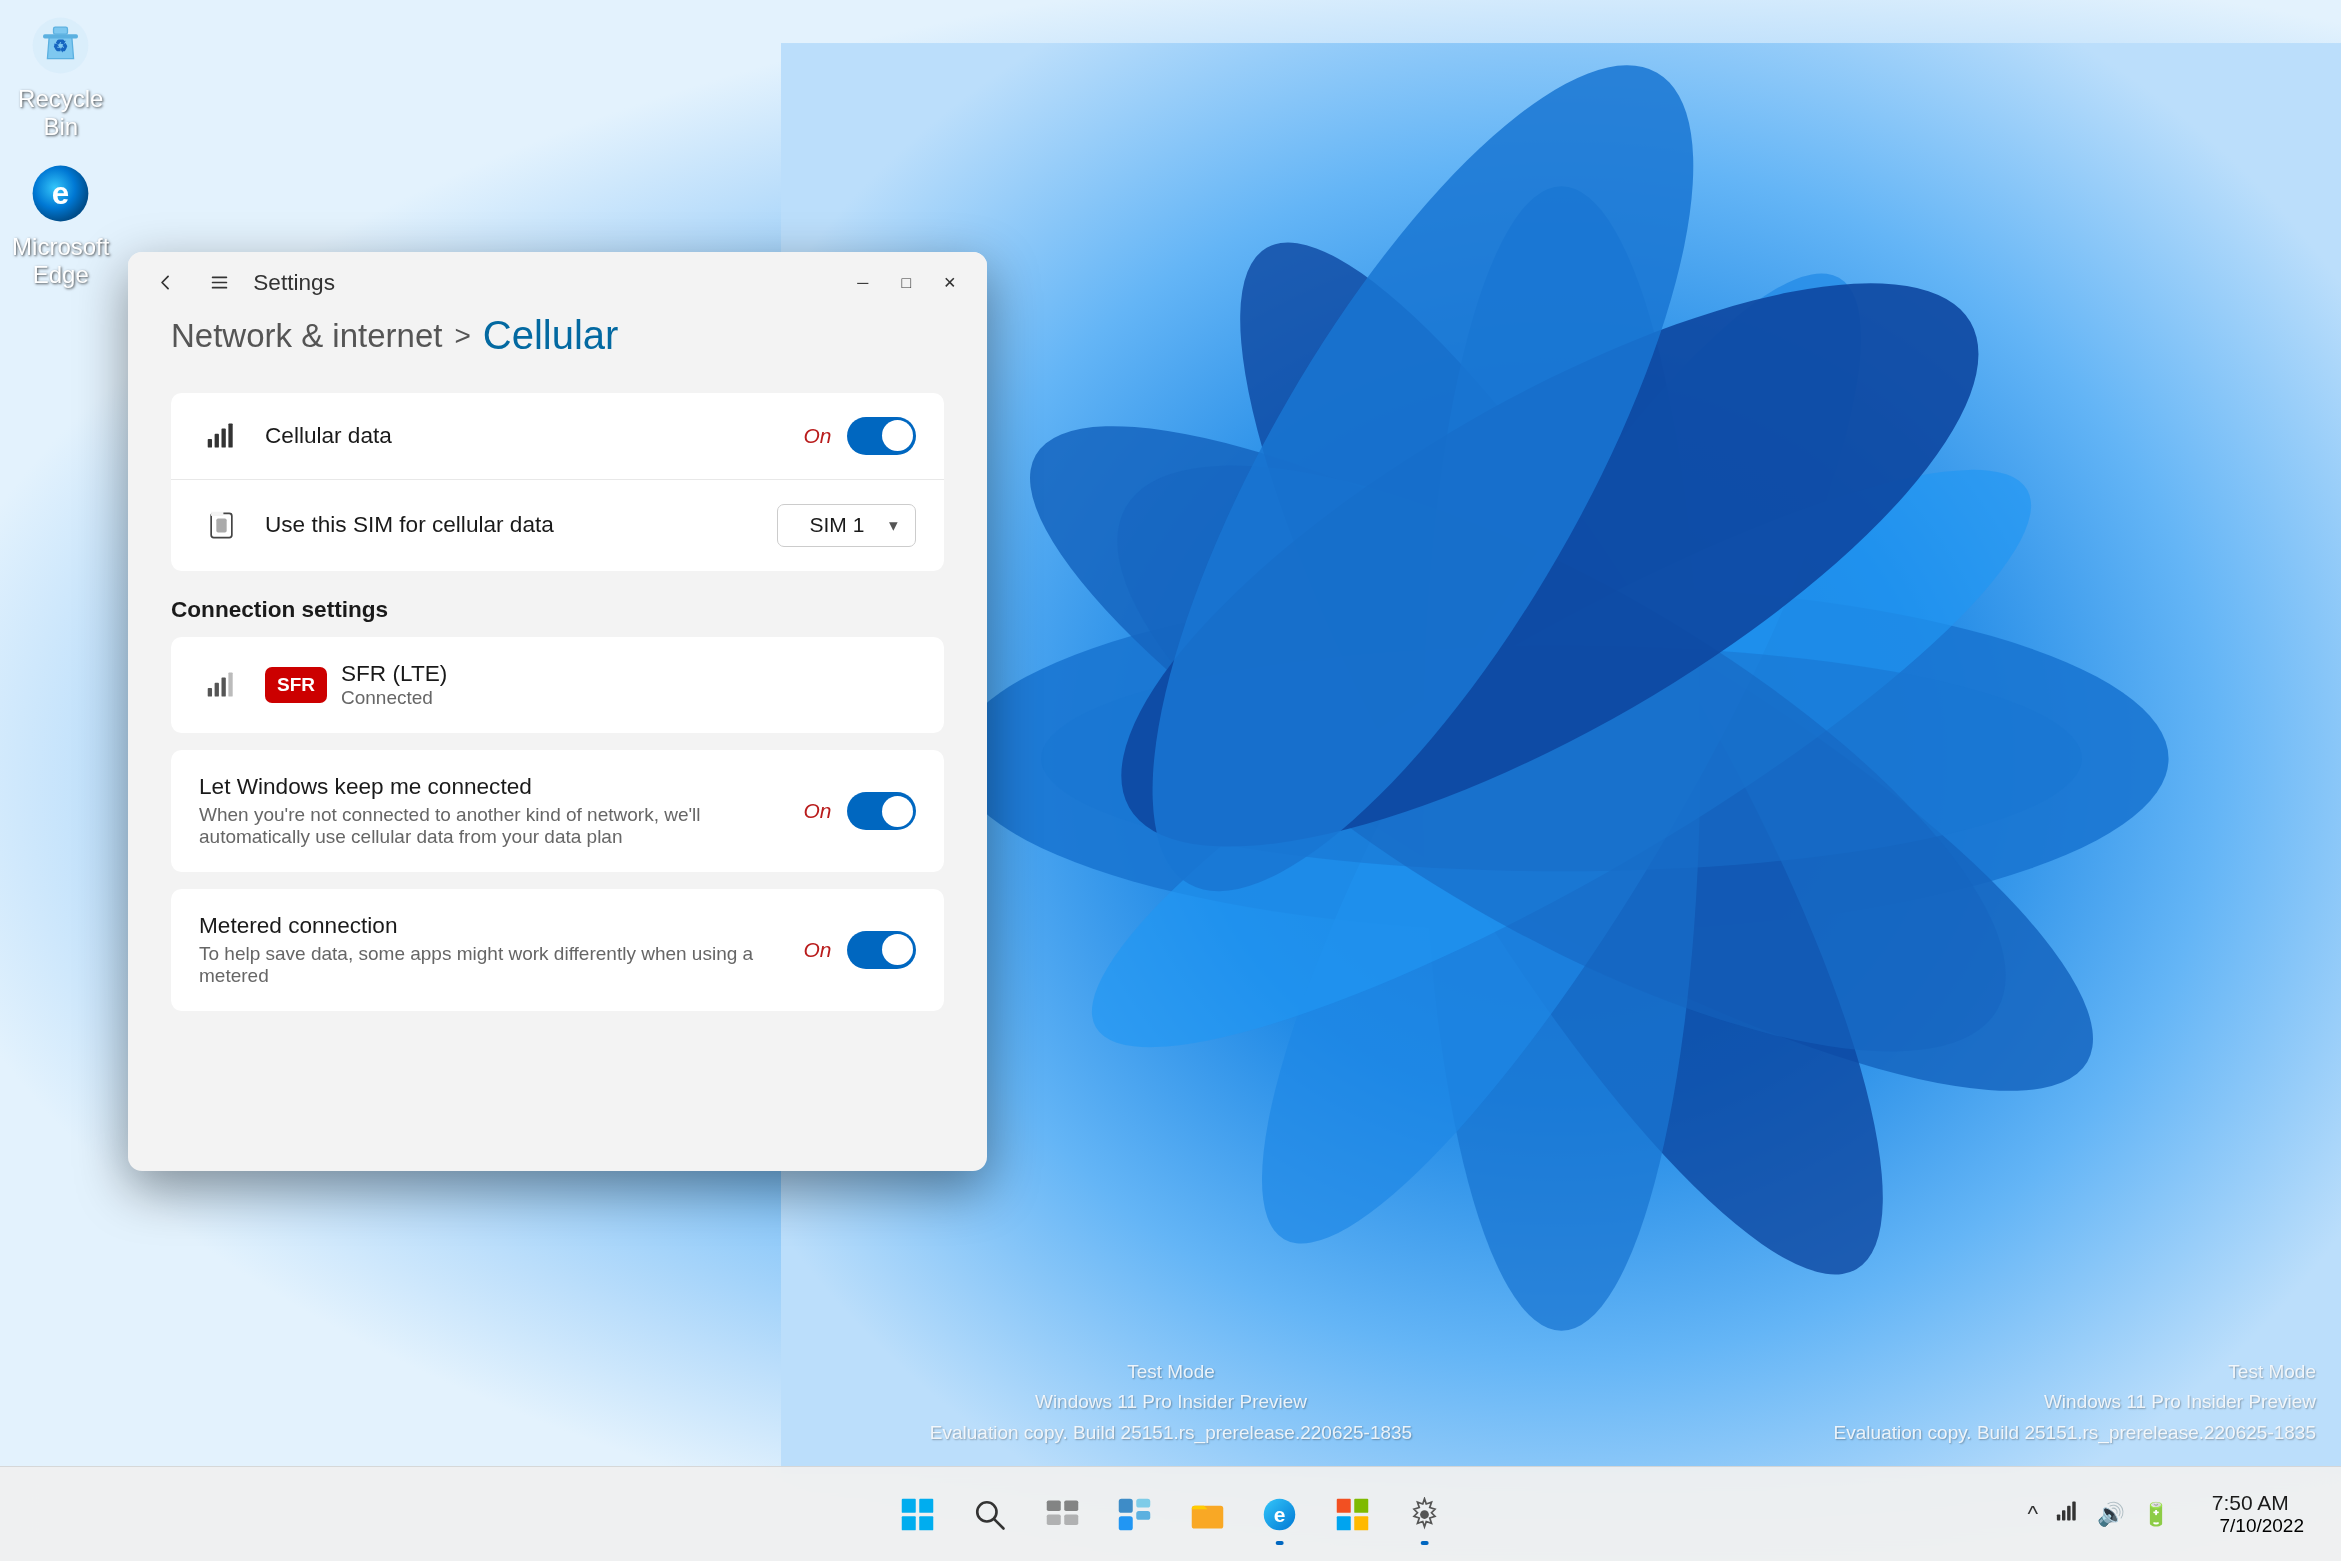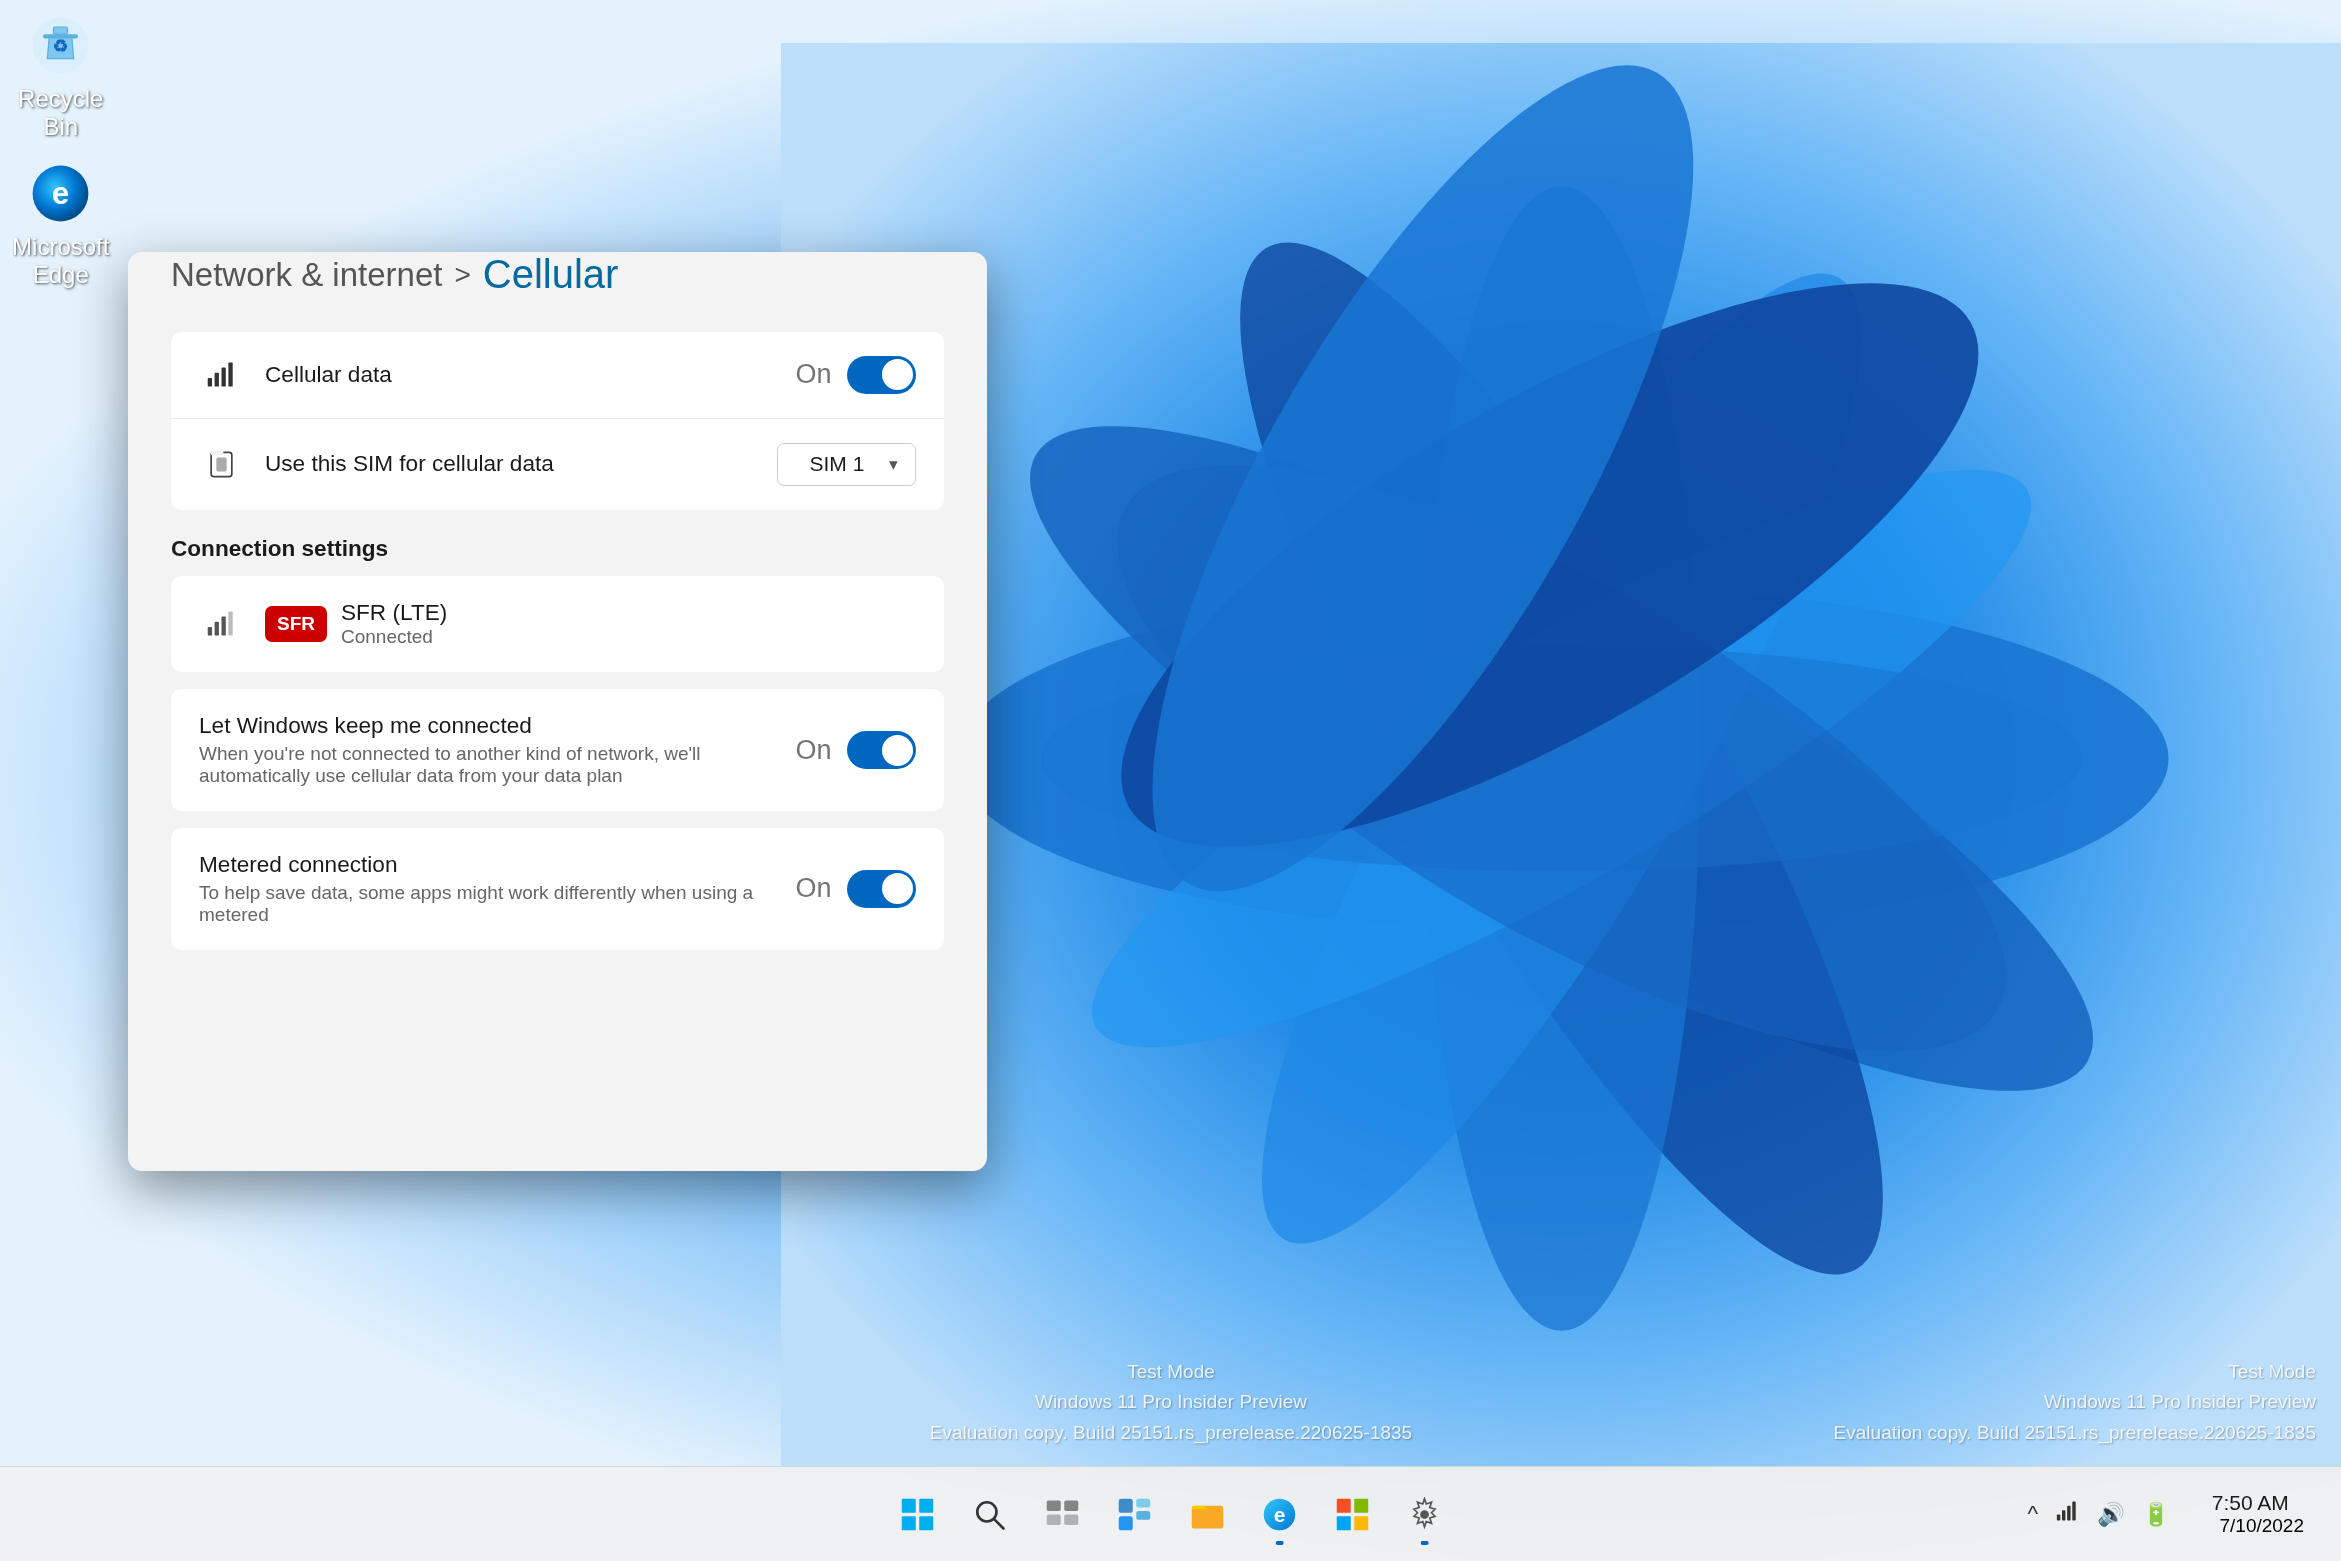--- a/index.html
+++ b/index.html
@@ -231,22 +231,23 @@
     }
 
     .row-control {
       display: flex;
       align-items: center;
       gap: 15.6px;
       flex-shrink: 0;
     }
 
     .toggle-label {
-      font-size: 27px;
-      color: #737373;
+      font-size: 21px;
+      color: #b91c1c;
+      font-style: italic;
     }
 
     
     .toggle {
       width: 69px;
       height: 38px;
       border-radius: 19px;
       position: relative;
       cursor: pointer;
       border: none;
@@ -505,20 +506,40 @@
           </radialGradient>
         </defs>
         <text x="35" y="47" text-anchor="middle" fill="white" font-size="36" font-weight="bold">e</text>
       </svg>
     </div>
     <div class="icon-label">Microsoft Edge</div>
   </div>
 
   <div class="settings-window">
 
+    <div class="title-bar">
+      <div class="title-bar-left">
+        <button class="title-bar-btn">
+          <svg width="19" height="19" viewBox="0 0 22 22" fill="none" xmlns="http://www.w3.org/2000/svg">
+            <path d="M14 4L7 11L14 18" stroke="#333" stroke-width="2" stroke-linecap="round" stroke-linejoin="round"></path>
+          </svg>
+        </button>
+        <button class="title-bar-btn">
+          <svg width="19" height="19" viewBox="0 0 22 22" fill="none" xmlns="http://www.w3.org/2000/svg">
+            <path d="M3 5h16M3 11h16M3 17h16" stroke="#333" stroke-width="2" stroke-linecap="round"></path>
+          </svg>
+        </button>
+        <span class="title-bar-title">Settings</span>
+      </div>
+      <div class="window-controls">
+        <button class="win-ctrl">─</button>
+        <button class="win-ctrl">□</button>
+        <button class="win-ctrl close">✕</button>
+      </div>
+    </div>
 
     <div class="breadcrumb">
       <span class="breadcrumb-parent">Network &amp; internet</span>
       <span class="breadcrumb-sep">&gt;</span>
       <span class="breadcrumb-current">Cellular</span>
     </div>
 
     <div class="content">
 
       <div class="settings-card">

